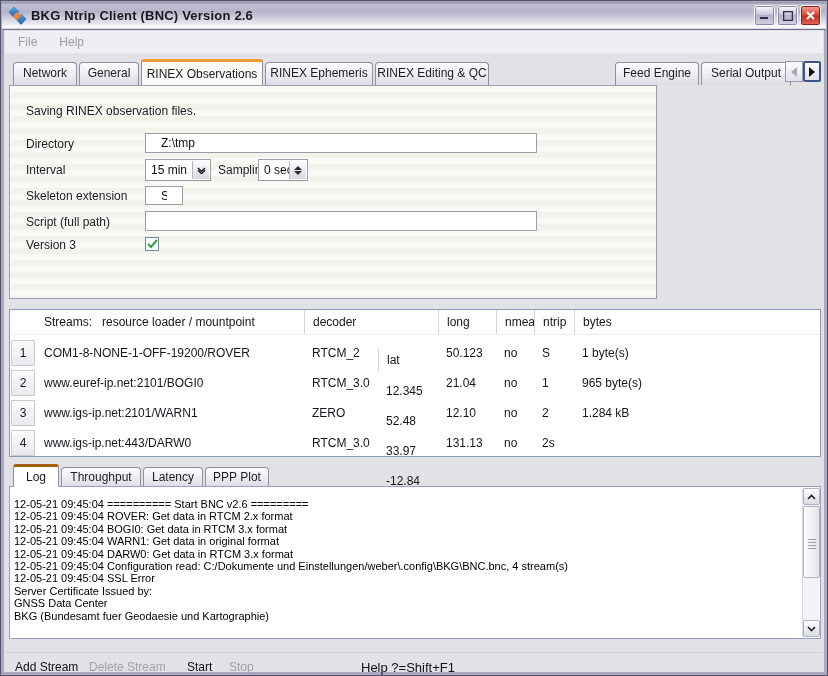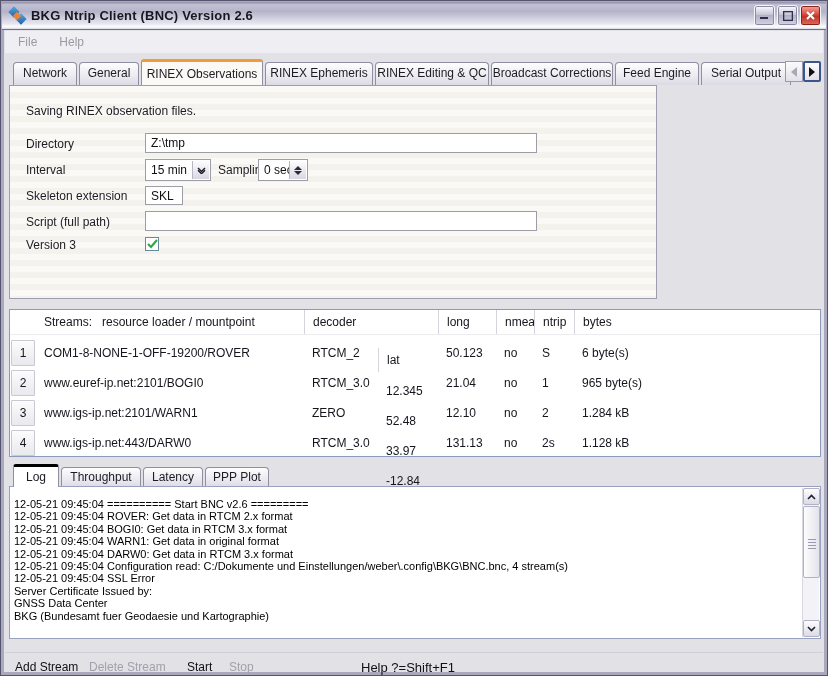--- a/index.html
+++ b/index.html
@@ -64,21 +64,21 @@
   
   .pane {
     position:absolute; left:8px; top:84px; width:648px; height:214px;
     background:repeating-linear-gradient(180deg,#faf9f5 0 6px,#f3f2ec 6px 12px);
     border:1px solid #9d9daf; z-index:2;
   }
   .pane .desc { position:absolute; left:16px; top:18px; font-size:12px; color:#1c1c24; }
   .flabel { position:absolute; left:16px; font-size:12px; color:#1c1c24; }
   .tinput {
     position:absolute; left:135px; height:20px; border:1px solid #9d9da8; background:#fff;
-    font-family:"Liberation Sans",sans-serif; font-size:12px; color:#111; padding:1px 5px; outline:none;
+    font-family:"Liberation Sans",sans-serif; font-size:12px; color:#111; padding:1px 15px; outline:none;
   }
   .combo {
     position:absolute; left:135px; width:66px; height:22px; border:1px solid #9d9da8; background:#fff;
     font-size:12px; color:#111; display:flex; align-items:center; padding-left:5px;
   }
   .combo-btn, .spin-btn {
     position:absolute; right:1px; top:1px; bottom:1px; width:17px;
     background:linear-gradient(180deg,#fdfdfe,#d9d8e2); border-left:1px solid #b8b8c4;
     display:flex; flex-direction:column; align-items:center; justify-content:center; gap:1px;
   }
@@ -114,21 +114,21 @@
   .c-ntrip { left:524px; width:40px; }
   .c-bytes { left:564px; width:246px; }
   
   .btabrow { position:absolute; left:12px; top:462px; height:24px; }
   .btab {
     position:absolute; bottom:0; height:20px;
     background:linear-gradient(180deg,#fdfdfe,#ebeaf0 60%,#dcdbe4);
     border:1px solid #8f8fa4; border-bottom:none; border-radius:4px 4px 0 0;
     font-size:12px; color:#1c1c24; text-align:center; line-height:18px; white-space:nowrap;
   }
-  .btab.active { height:23px; background:#fff; z-index:3; line-height:21px; border-top:3px solid #000000; border-radius:3px 3px 0 0; }
+  .btab.active { height:23px; background:#fff; z-index:3; line-height:21px; border-top:3px solid #a16207; border-radius:3px 3px 0 0; }
   
   .logbox {
     position:absolute; left:8px; top:485px; width:812px; height:153px;
     background:#fff; border:1px solid #98a2c0; z-index:2;
   }
   .logtext { position:absolute; left:4px; top:11px; right:22px; font-size:11px; line-height:12.4px; color:#000; white-space:pre; overflow:hidden; }
   .vscroll { position:absolute; right:1px; top:1px; bottom:1px; width:17px; background:#f2f2f7; border-left:1px solid #d8d8e2; }
   .sbtn { position:absolute; left:0; width:17px; height:17px;
     background:linear-gradient(180deg,#fdfdfe,#dcdbe6); border:1px solid #b2b2c4; border-radius:2px;
     display:flex; align-items:center; justify-content:center; }
@@ -177,21 +177,20 @@
     <span class="menu-item">File</span>
     <span class="menu-item">Help</span>
   </div>
 
   <div class="tabrow">
     <div class="tab" style="left:0; width:64px;">Network</div>
     <div class="tab" style="left:66px; width:60px;">General</div>
     <div class="tab active" style="left:128px; width:122px;">RINEX Observations</div>
     <div class="tab" style="left:362px; width:114px;">RINEX Editing &amp; QC</div>
     <div class="tab" style="left:252px; width:108px;">RINEX Ephemeris</div>
-    <div class="tab" style="left:478px; width:122px;">Broadcast Corrections</div>
     <div class="tab" style="left:602px; width:84px;">Feed Engine</div>
     <div class="tab" style="left:688px; width:90px;">Serial Output</div>
   </div>
   <div class="tabscroll" style="left:784px;">
       <span class="arrow-l"></span>
     </div>
   <div class="tabscroll right" style="left:802px;">
       <span class="arrow-r"></span>
     </div>
 
@@ -246,21 +245,21 @@
     </div>
 
     <div class="trow" style="top:28px;">
       <span class="rownum">1</span>
       <span class="td c-mount">COM1-8-NONE-1-OFF-19200/ROVER</span>
       <span class="td c-dec">RTCM_2</span>
       <span class="td c-lat">12.345</span>
       <span class="td c-long">50.123</span>
       <span class="td c-nmea">no</span>
       <span class="td c-ntrip">S</span>
-      <span class="td c-bytes">6 byte(s)</span>
+      <span class="td c-bytes">1 byte(s)</span>
     </div>
     <div class="trow" style="top:58px;">
       <span class="rownum">2</span>
       <span class="td c-mount">www.euref-ip.net:2101/BOGI0</span>
       <span class="td c-dec">RTCM_3.0</span>
       <span class="td c-lat">52.48</span>
       <span class="td c-long">21.04</span>
       <span class="td c-nmea">no</span>
       <span class="td c-ntrip">1</span>
       <span class="td c-bytes">965 byte(s)</span>
@@ -276,21 +275,20 @@
       <span class="td c-bytes">1.284 kB</span>
     </div>
     <div class="trow" style="top:118px;">
       <span class="rownum">4</span>
       <span class="td c-mount">www.igs-ip.net:443/DARW0</span>
       <span class="td c-dec">RTCM_3.0</span>
       <span class="td c-lat">-12.84</span>
       <span class="td c-long">131.13</span>
       <span class="td c-nmea">no</span>
       <span class="td c-ntrip">2s</span>
-      <span class="td c-bytes">1.128 kB</span>
     </div>
   </div>
 
   <div class="btabrow">
     <div class="btab active" style="left:0; width:46px;">Log</div>
     <div class="btab" style="left:48px; width:80px;">Throughput</div>
     <div class="btab" style="left:130px; width:60px;">Latency</div>
     <div class="btab" style="left:192px; width:64px;">PPP Plot</div>
   </div>
 

